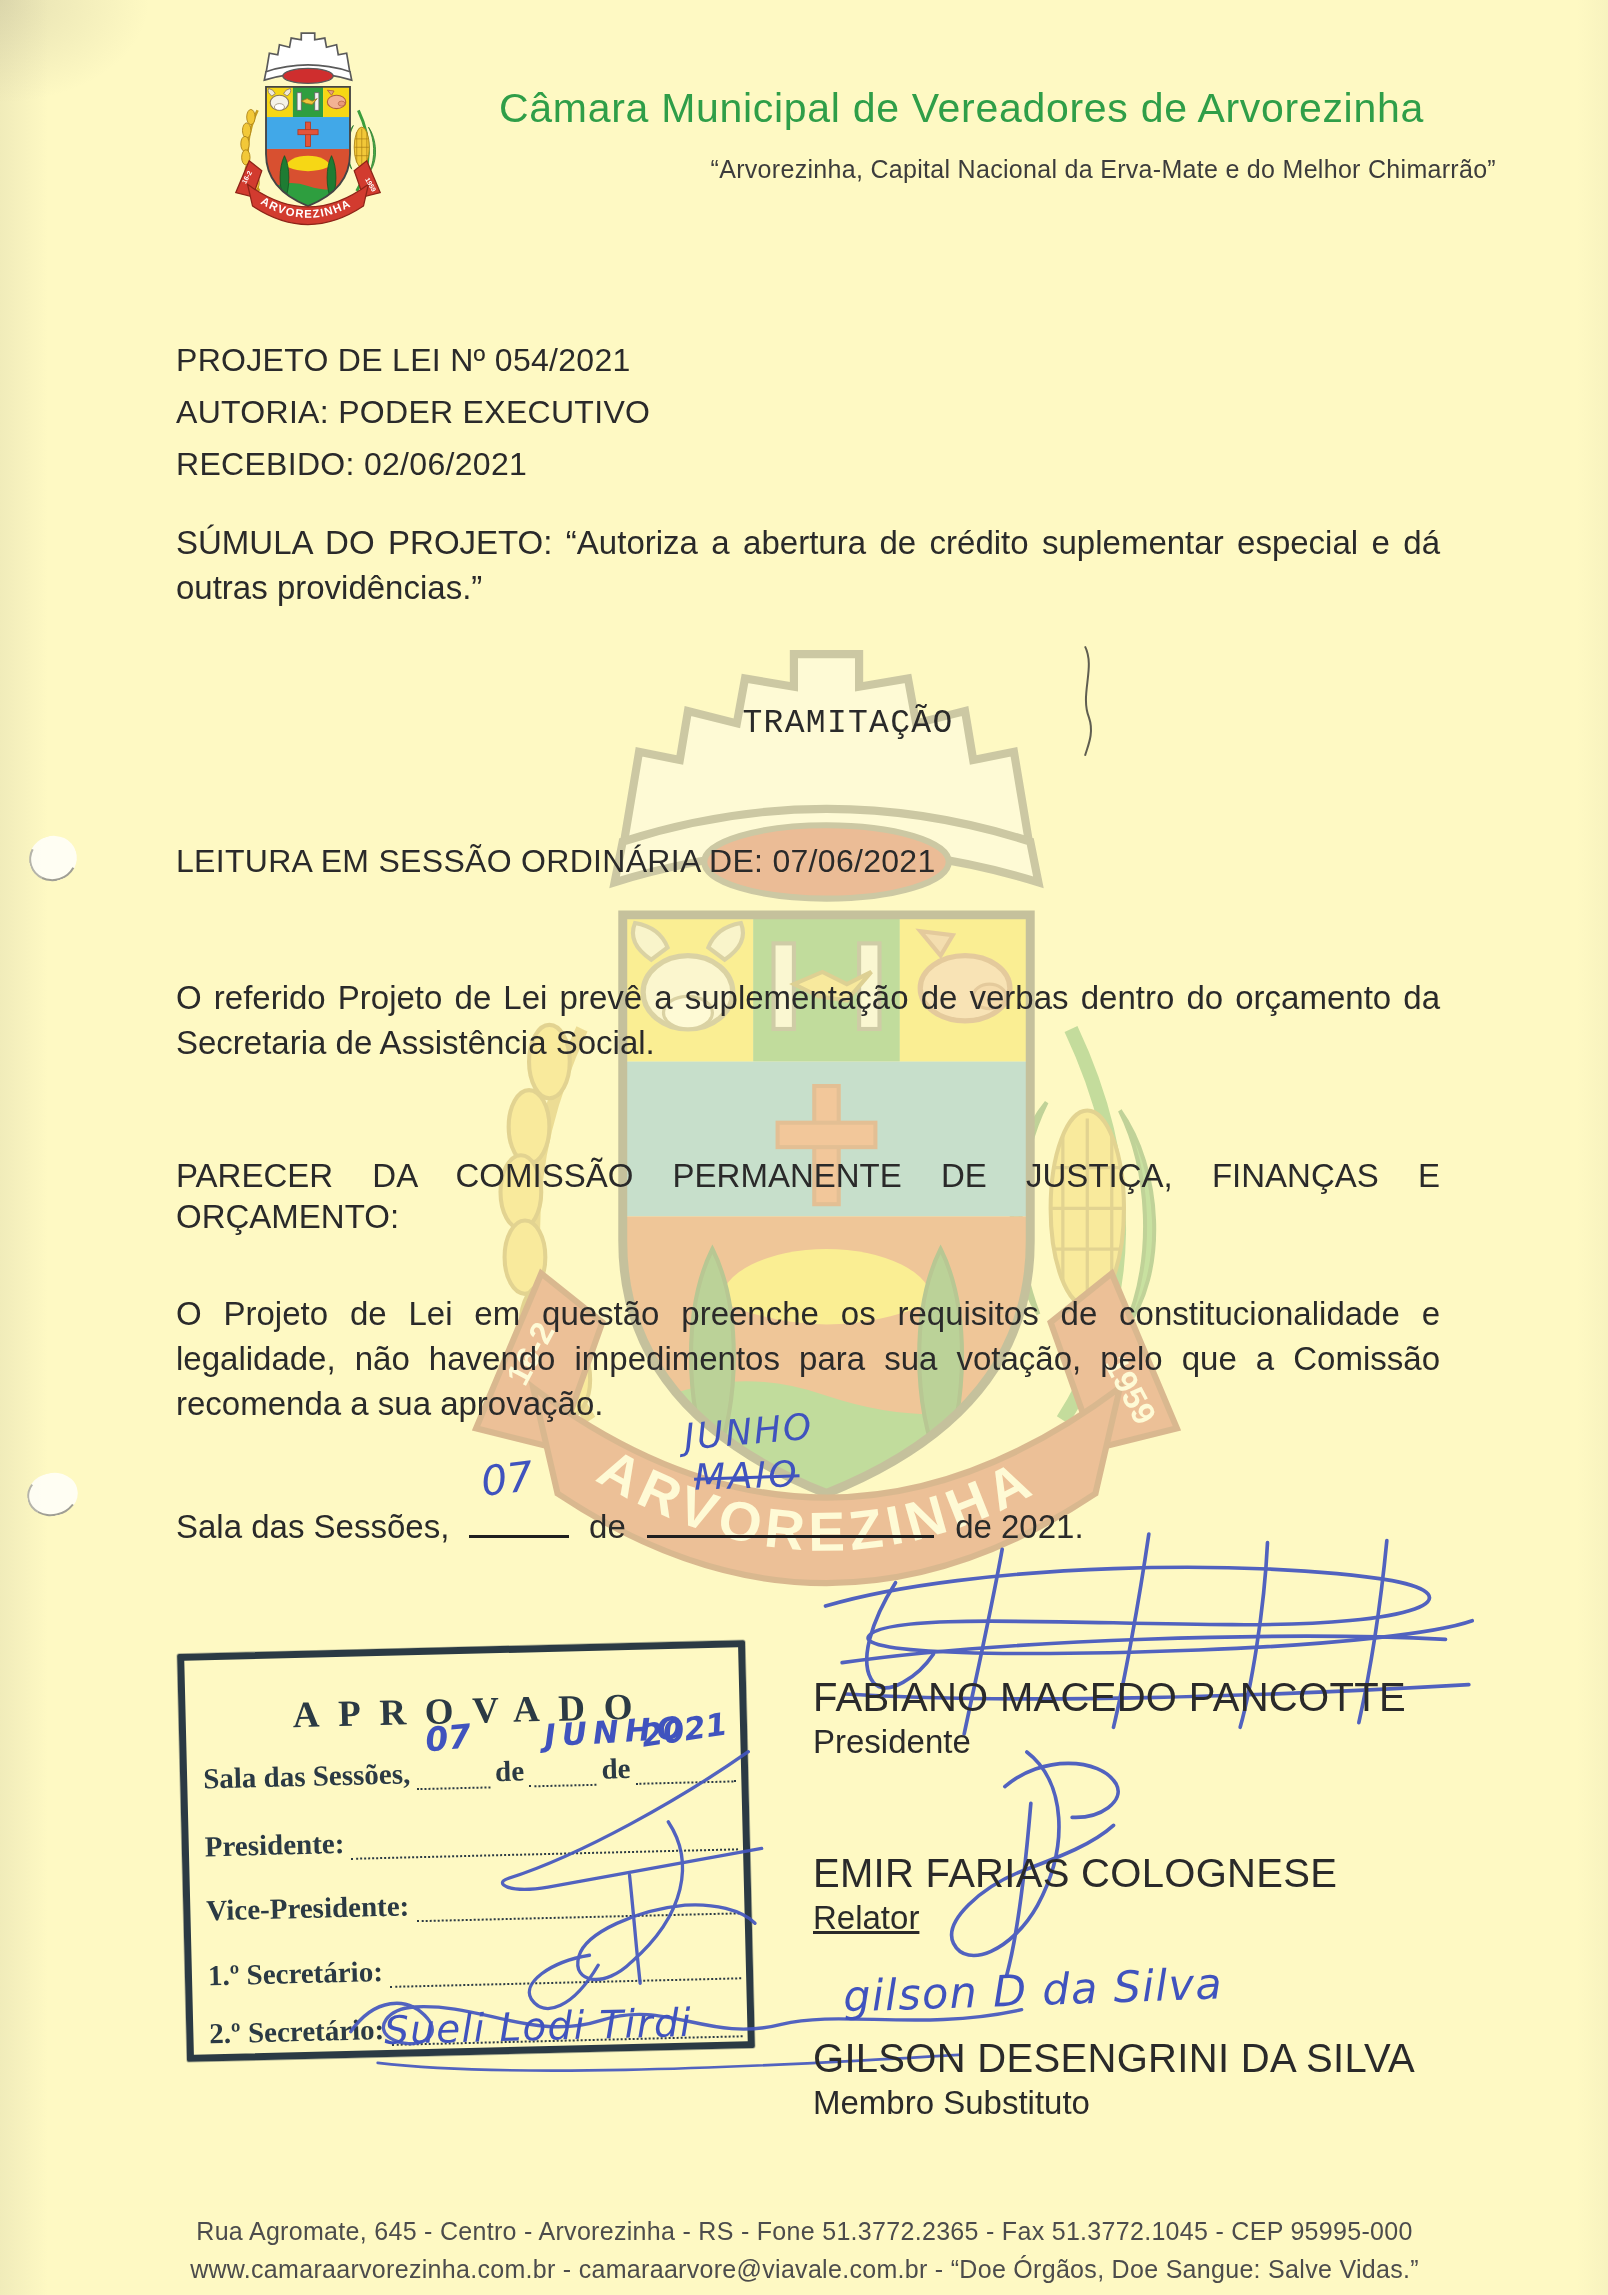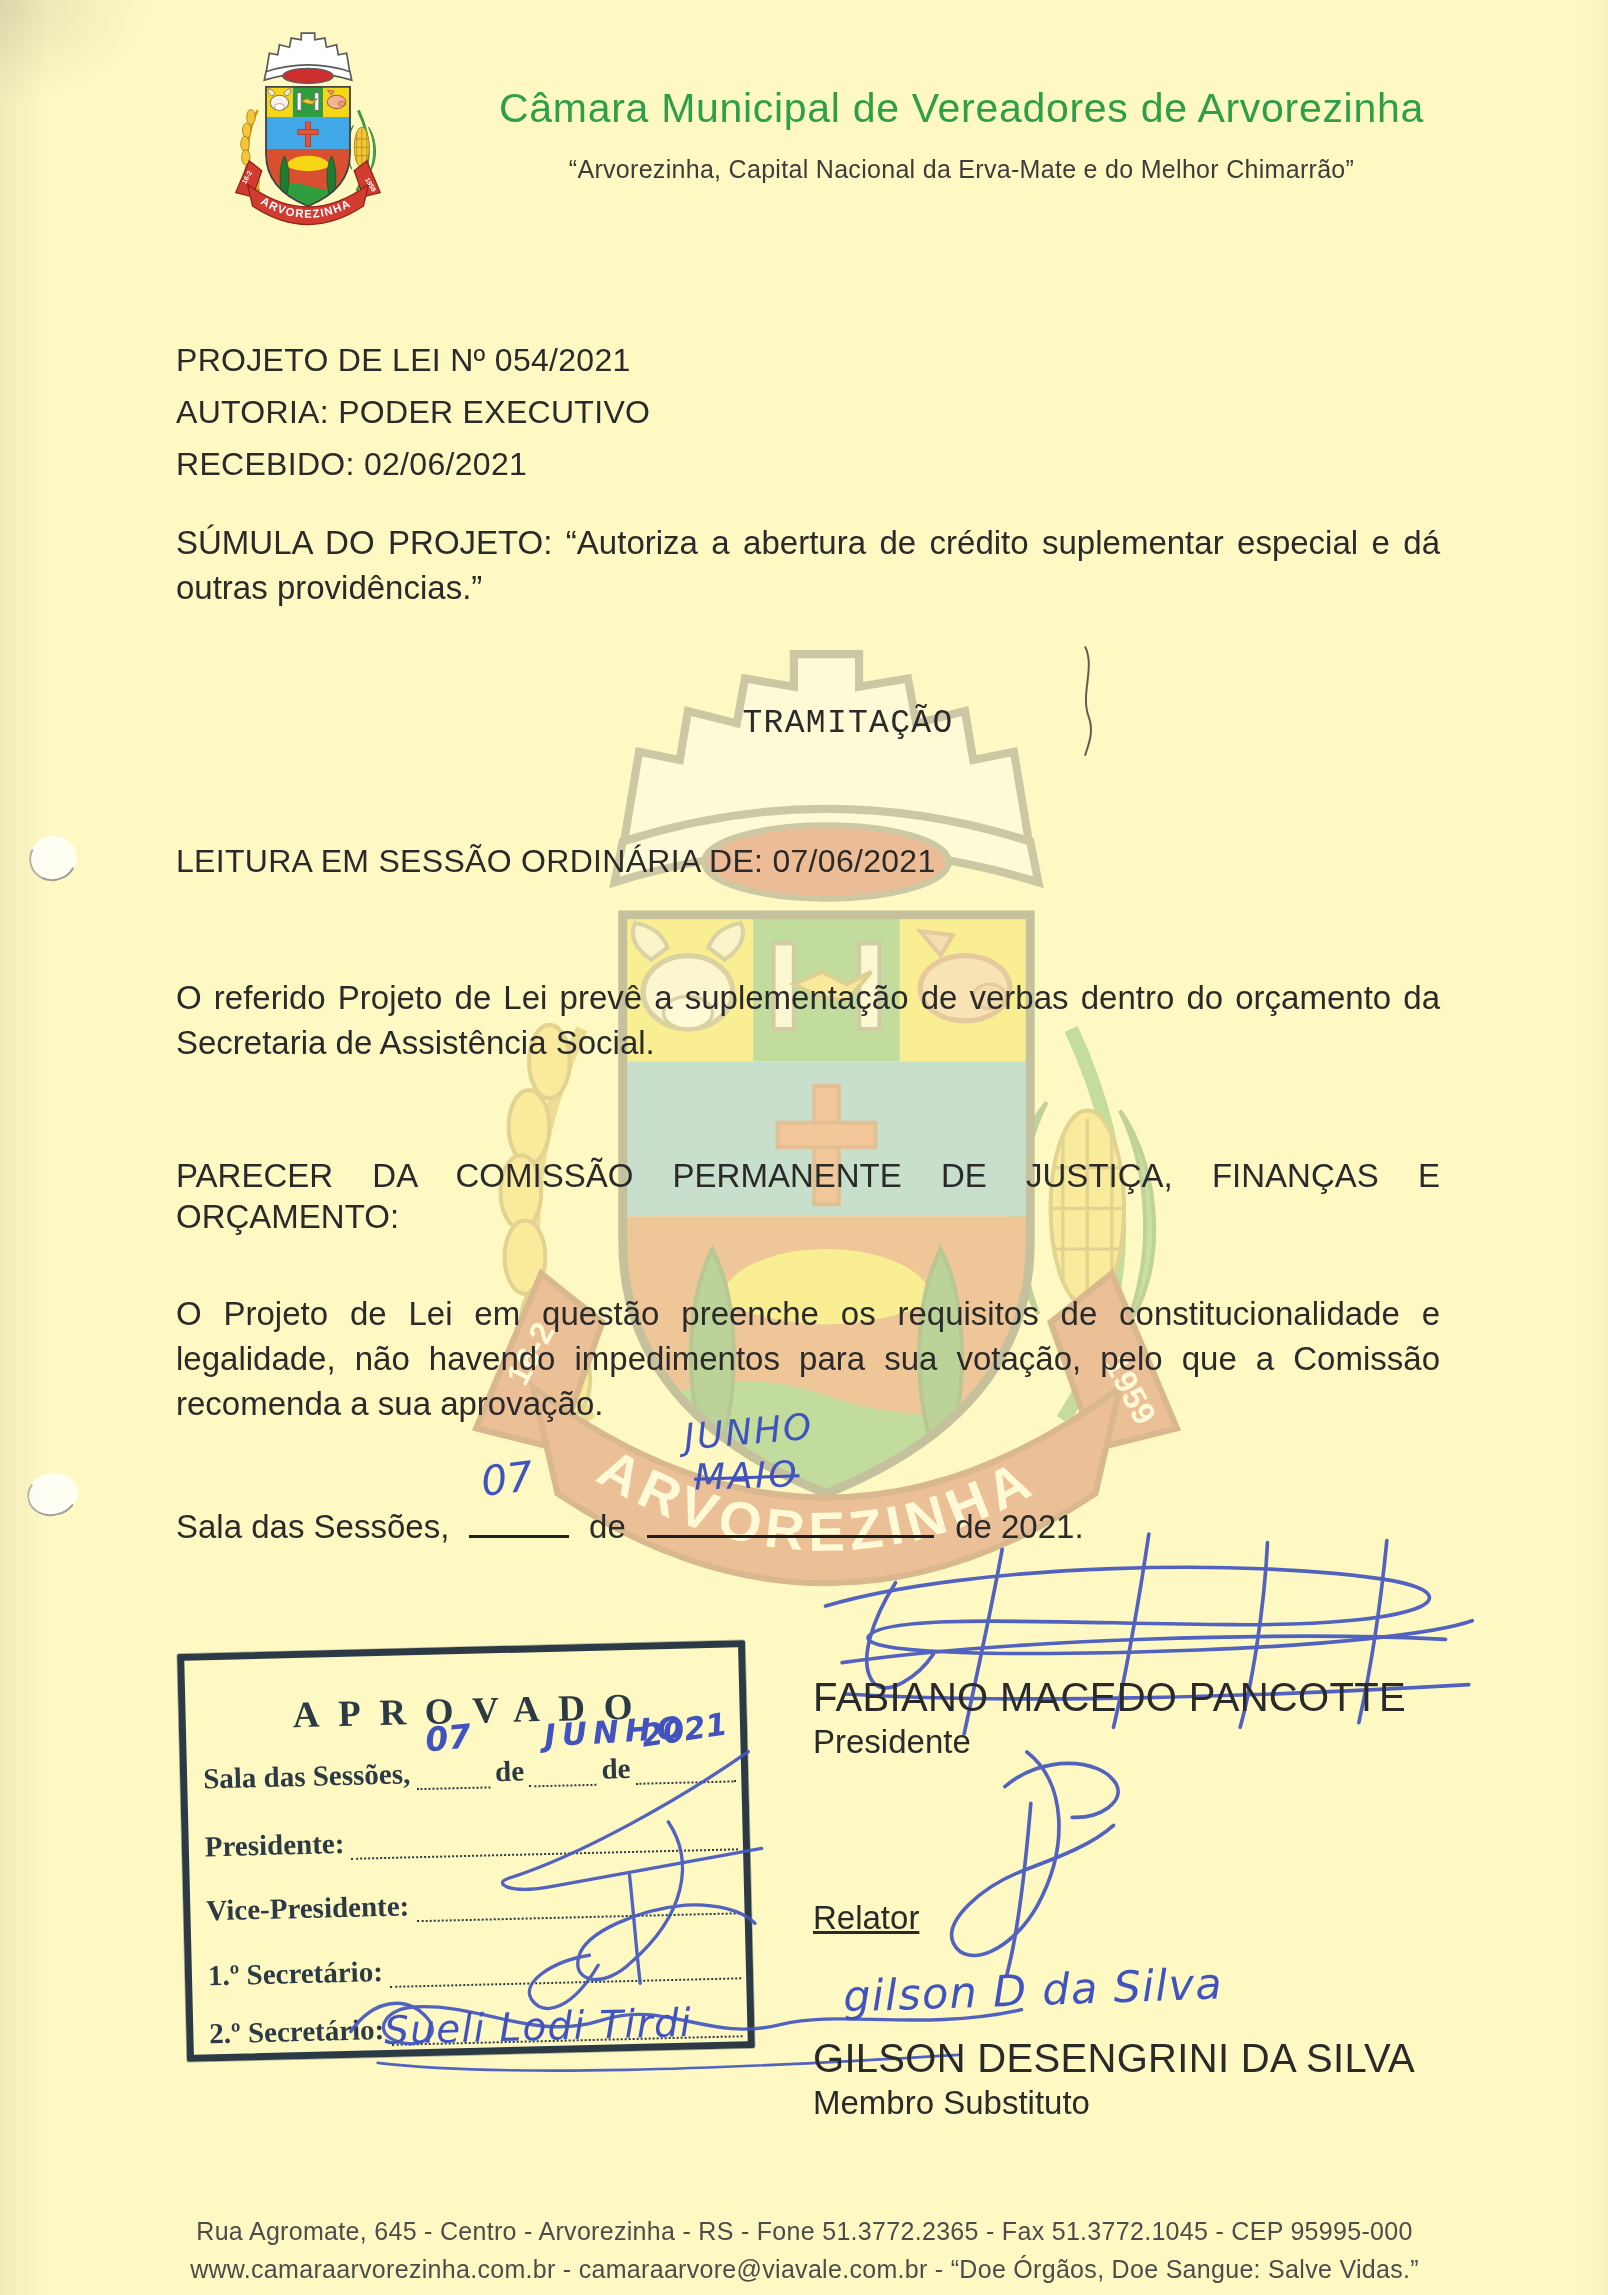--- a/index.html
+++ b/index.html
@@ -23,21 +23,21 @@
   .abs{position:absolute;}
   .z2{z-index:2;}
 
   
   .logo{left:224px;top:28px;width:168px;height:210px;}
   .org-name{
     left:427px;top:85px;width:1069px;text-align:center;
     font-size:41px;color:#2f9e48;letter-spacing:0.7px;white-space:nowrap;
   }
   .motto{
-    left:427px;top:155px;width:1069px;text-align:center;
+    left:427px;top:155px;width:1069px;text-align:right;
     font-size:25px;color:#3c3c3c;letter-spacing:0.3px;white-space:nowrap;
   }
 
   
   .caps-line{font-size:32px;line-height:52px;letter-spacing:0.3px;white-space:nowrap;}
   .meta{left:176px;top:334px;}
   .para{
     left:176px;width:1264px;font-size:33px;line-height:45px;
     text-align:justify;text-justify:inter-word;
   }
@@ -345,20 +345,21 @@
   <div class="abs signer-name n1 z2">FABIANO MACEDO PANCOTTE</div>
   <div class="abs signer-role t1 z2">Presidente</div>
 
   <svg class="abs sig-emir z2" viewBox="0 0 430 360">
     <g class="pen" stroke-width="5.5">
       <path d="M208,18 C266,62 272,160 224,248 C186,316 118,345 98,305 C82,272 140,220 202,196 C252,177 305,158 338,128"></path>
       <path d="M175,70 C230,22 318,26 342,66 C356,92 318,118 276,116"></path>
       <path d="M214,95 C206,190 196,285 178,352"></path>
     </g>
   </svg>
+  <div class="abs signer-name n2 z2">EMIR FARIAS COLOGNESE</div>
   <div class="abs signer-role t2 z2">Relator</div>
 
   <div class="abs hw hw-gilson z2">gilson D da Silva</div>
   <div class="abs signer-name n3 z2">GILSON DESENGRINI DA SILVA</div>
   <div class="abs signer-role t3 z2">Membro Substituto</div>
 
   <div class="abs footer-line f1 z2">Rua Agromate, 645 - Centro - Arvorezinha - RS - Fone 51.3772.2365 - Fax 51.3772.1045 - CEP 95995-000</div>
   <div class="abs footer-line f2 z2">www.camaraarvorezinha.com.br - camaraarvore@viavale.com.br - “Doe Órgãos, Doe Sangue: Salve Vidas.”</div>
 
 </div>

